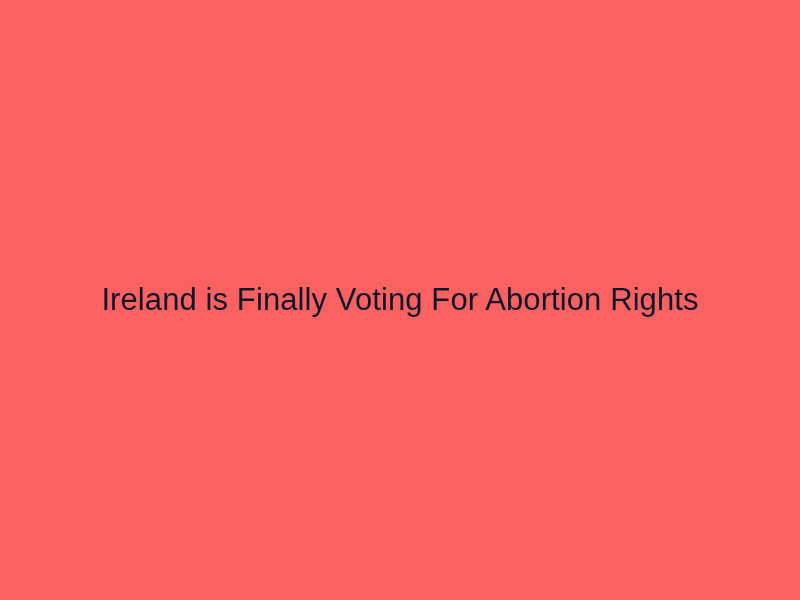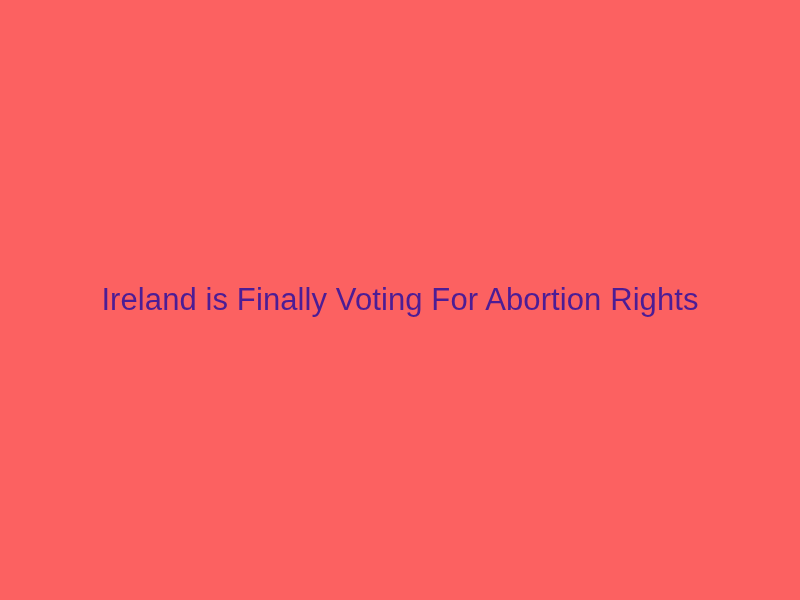--- a/index.html
+++ b/index.html
@@ -32,21 +32,21 @@
     display: block;
     max-width: 740px;
     margin: 0;
     padding: 0;
     font-family: "Liberation Sans", sans-serif;
     font-size: 31px;
     font-weight: 400;
     font-style: normal;
     line-height: 1.25;
     letter-spacing: 0.1px;
-    color: #4c1d95;
+    color: #0f172a;
     text-align: center;
     white-space: nowrap;
     text-rendering: optimizeLegibility;
   }
 </style>
 </head>
 <body>
 
 <div class="card">
 

